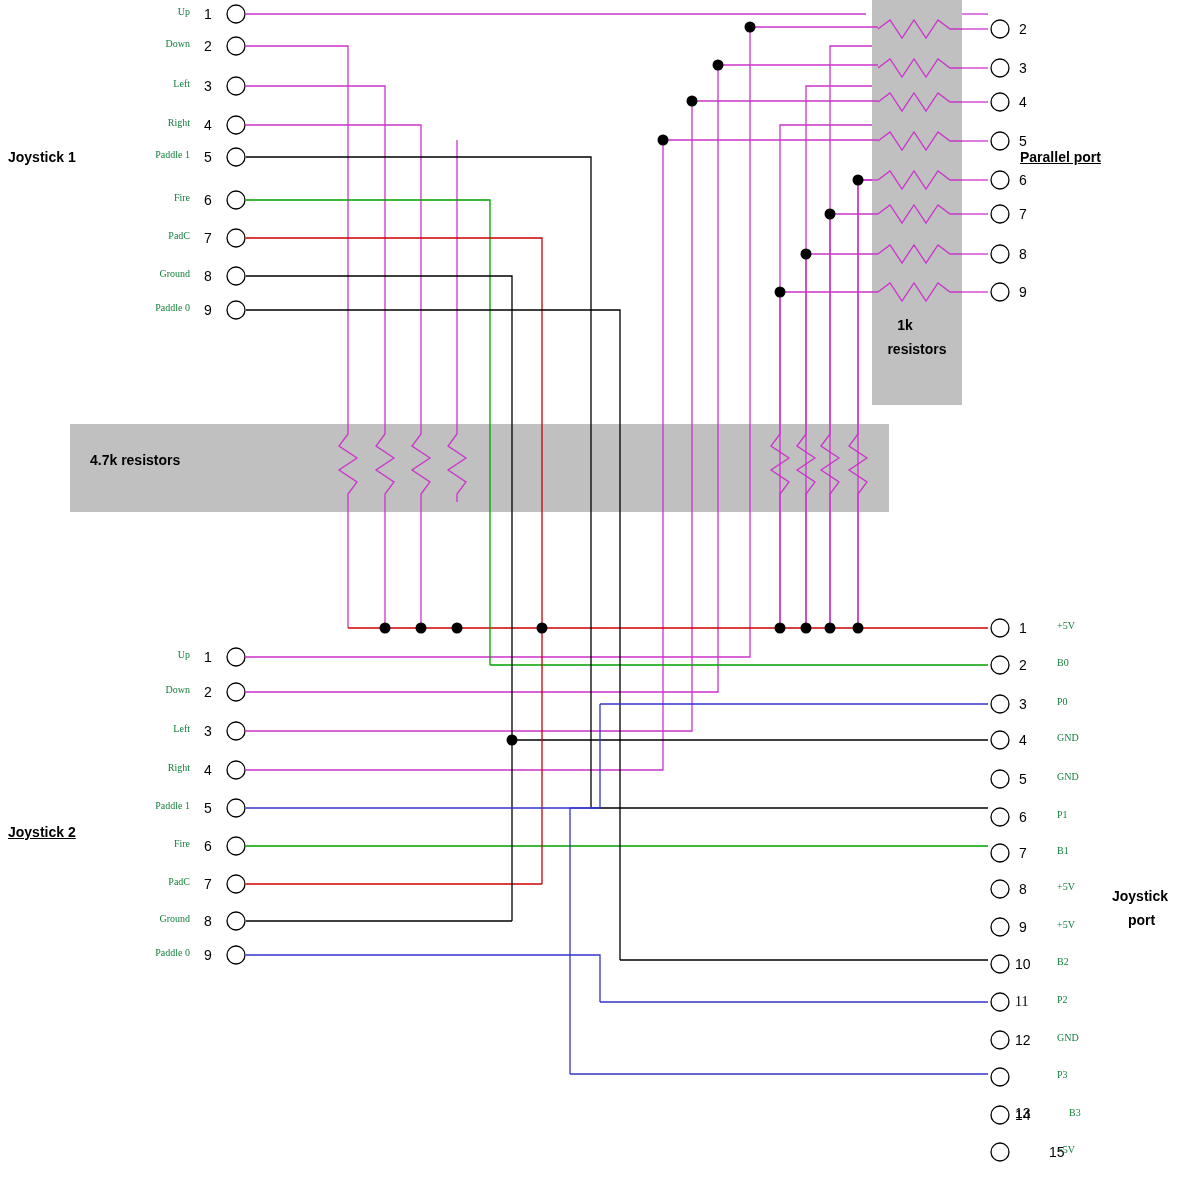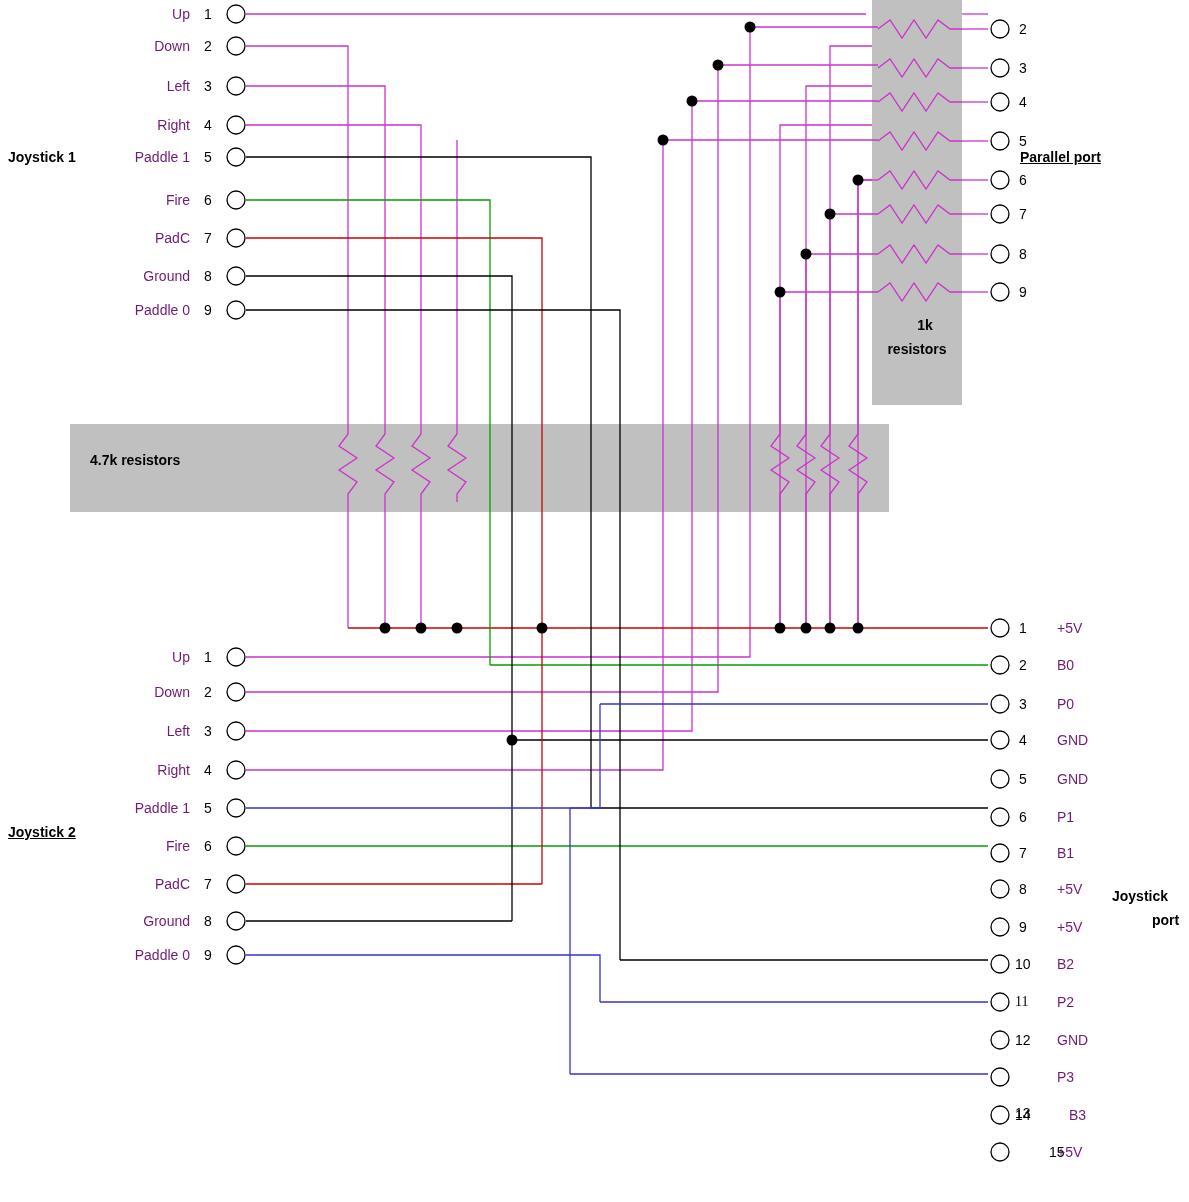--- a/index.html
+++ b/index.html
@@ -1,42 +1,42 @@
 <!DOCTYPE html>
 <html><head>
 <meta charset="utf-8">
 <style>
   html,body{margin:0;padding:0;background:#ffffff;}
   body{font-family:"Liberation Sans", sans-serif;}
   #stage{position:relative;width:1189px;height:1202px;background:#fff;overflow:hidden;}
   svg#wires{position:absolute;left:0;top:0;width:1189px;height:1202px;}
-  .pinlabel{position:absolute;font-size:14px;color:#701a75;white-space:nowrap;}
+  .pinlabel{position:absolute;font-size:10px;color:#15803d;white-space:nowrap;font-family:Liberation Serif, serif;}
   .pinlabel.right{text-align:right;}
   .pinnum{position:absolute;font-size:14px;color:#000;white-space:nowrap;}
   .grouptitle{position:absolute;font-size:14px;font-weight:bold;color:#000;white-space:nowrap;}
   .blocklabel{position:absolute;font-size:14px;font-weight:bold;color:#000;white-space:nowrap;text-align:center;}
   .resblock{position:absolute;background:#c0c0c0;}
 </style>
 </head>
 <body>
 
 <div id="stage">
 
   <div class="resblock" style="left:872px;top:0px;width:90px;height:405px;"></div>
   <div class="resblock" style="left:70px;top:424px;width:819px;height:88px;"></div>
 
-  <div class="blocklabel" style="left:888px;top:317px;width:74px;">1k</div>
+  <div class="blocklabel" style="left:868px;top:317px;width:74px;">1k</div>
   <div class="blocklabel" style="left:872px;top:341px;width:90px;">resistors</div>
   <div class="blocklabel" style="left:90px;top:452px;width:220px;text-align:left;">4.7k resistors</div>
 
   <div class="grouptitle" style="left:8px;top:149px;">Joystick 1</div>
   <div class="grouptitle" style="left:8px;top:824px;text-decoration:underline;">Joystick 2</div>
   <div class="grouptitle" style="left:1020px;top:149px;text-decoration:underline;">Parallel port</div>
   <div class="grouptitle" style="left:1112px;top:888px;">Joystick</div>
-  <div class="grouptitle" style="left:1128px;top:912px;margin-left:24px;">port</div>
+  <div class="grouptitle" style="left:1128px;top:912px;">port</div>
 
   <svg id="wires" viewBox="0 0 1189 1202">
     <defs></defs>
 
     <g id="wiregroup" fill="none" stroke-width="1.3">
 
       <path d="M246,14 H866" stroke="#cc33cc"></path>
 
       <path d="M246,46 H348 V434" stroke="#cc33cc"></path>
       <path d="M348,502 V628" stroke="#cc33cc"></path>

